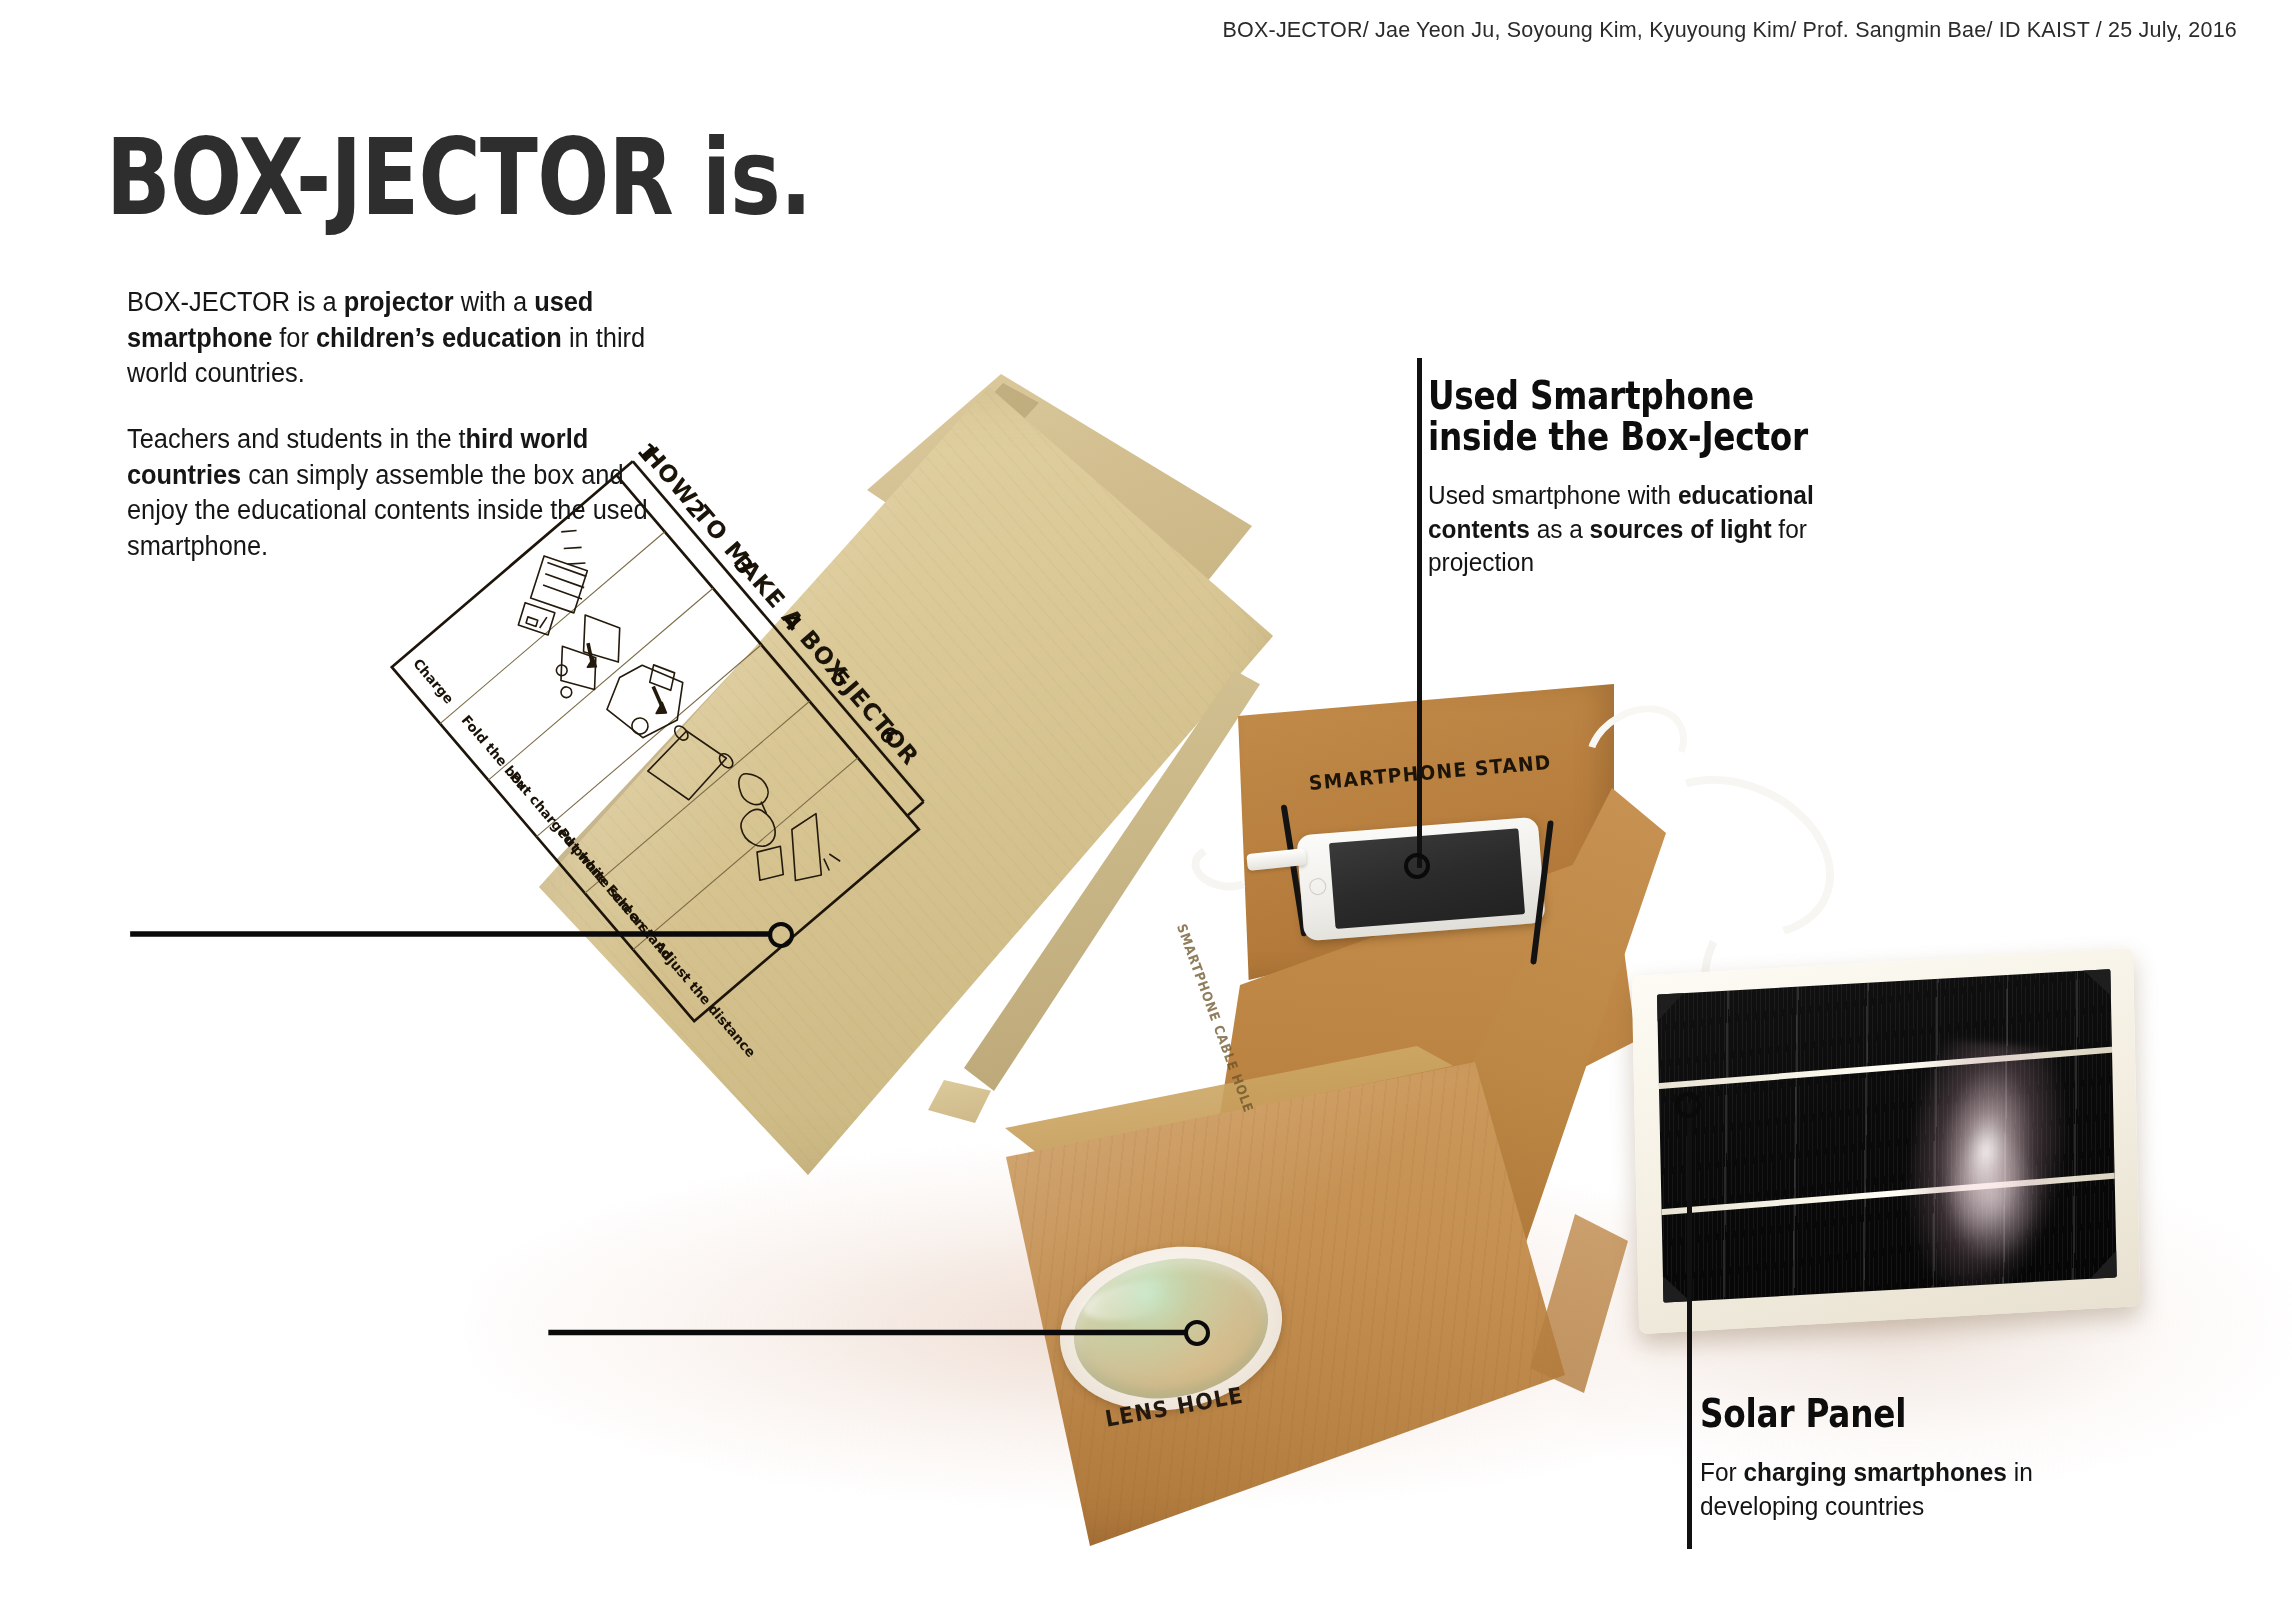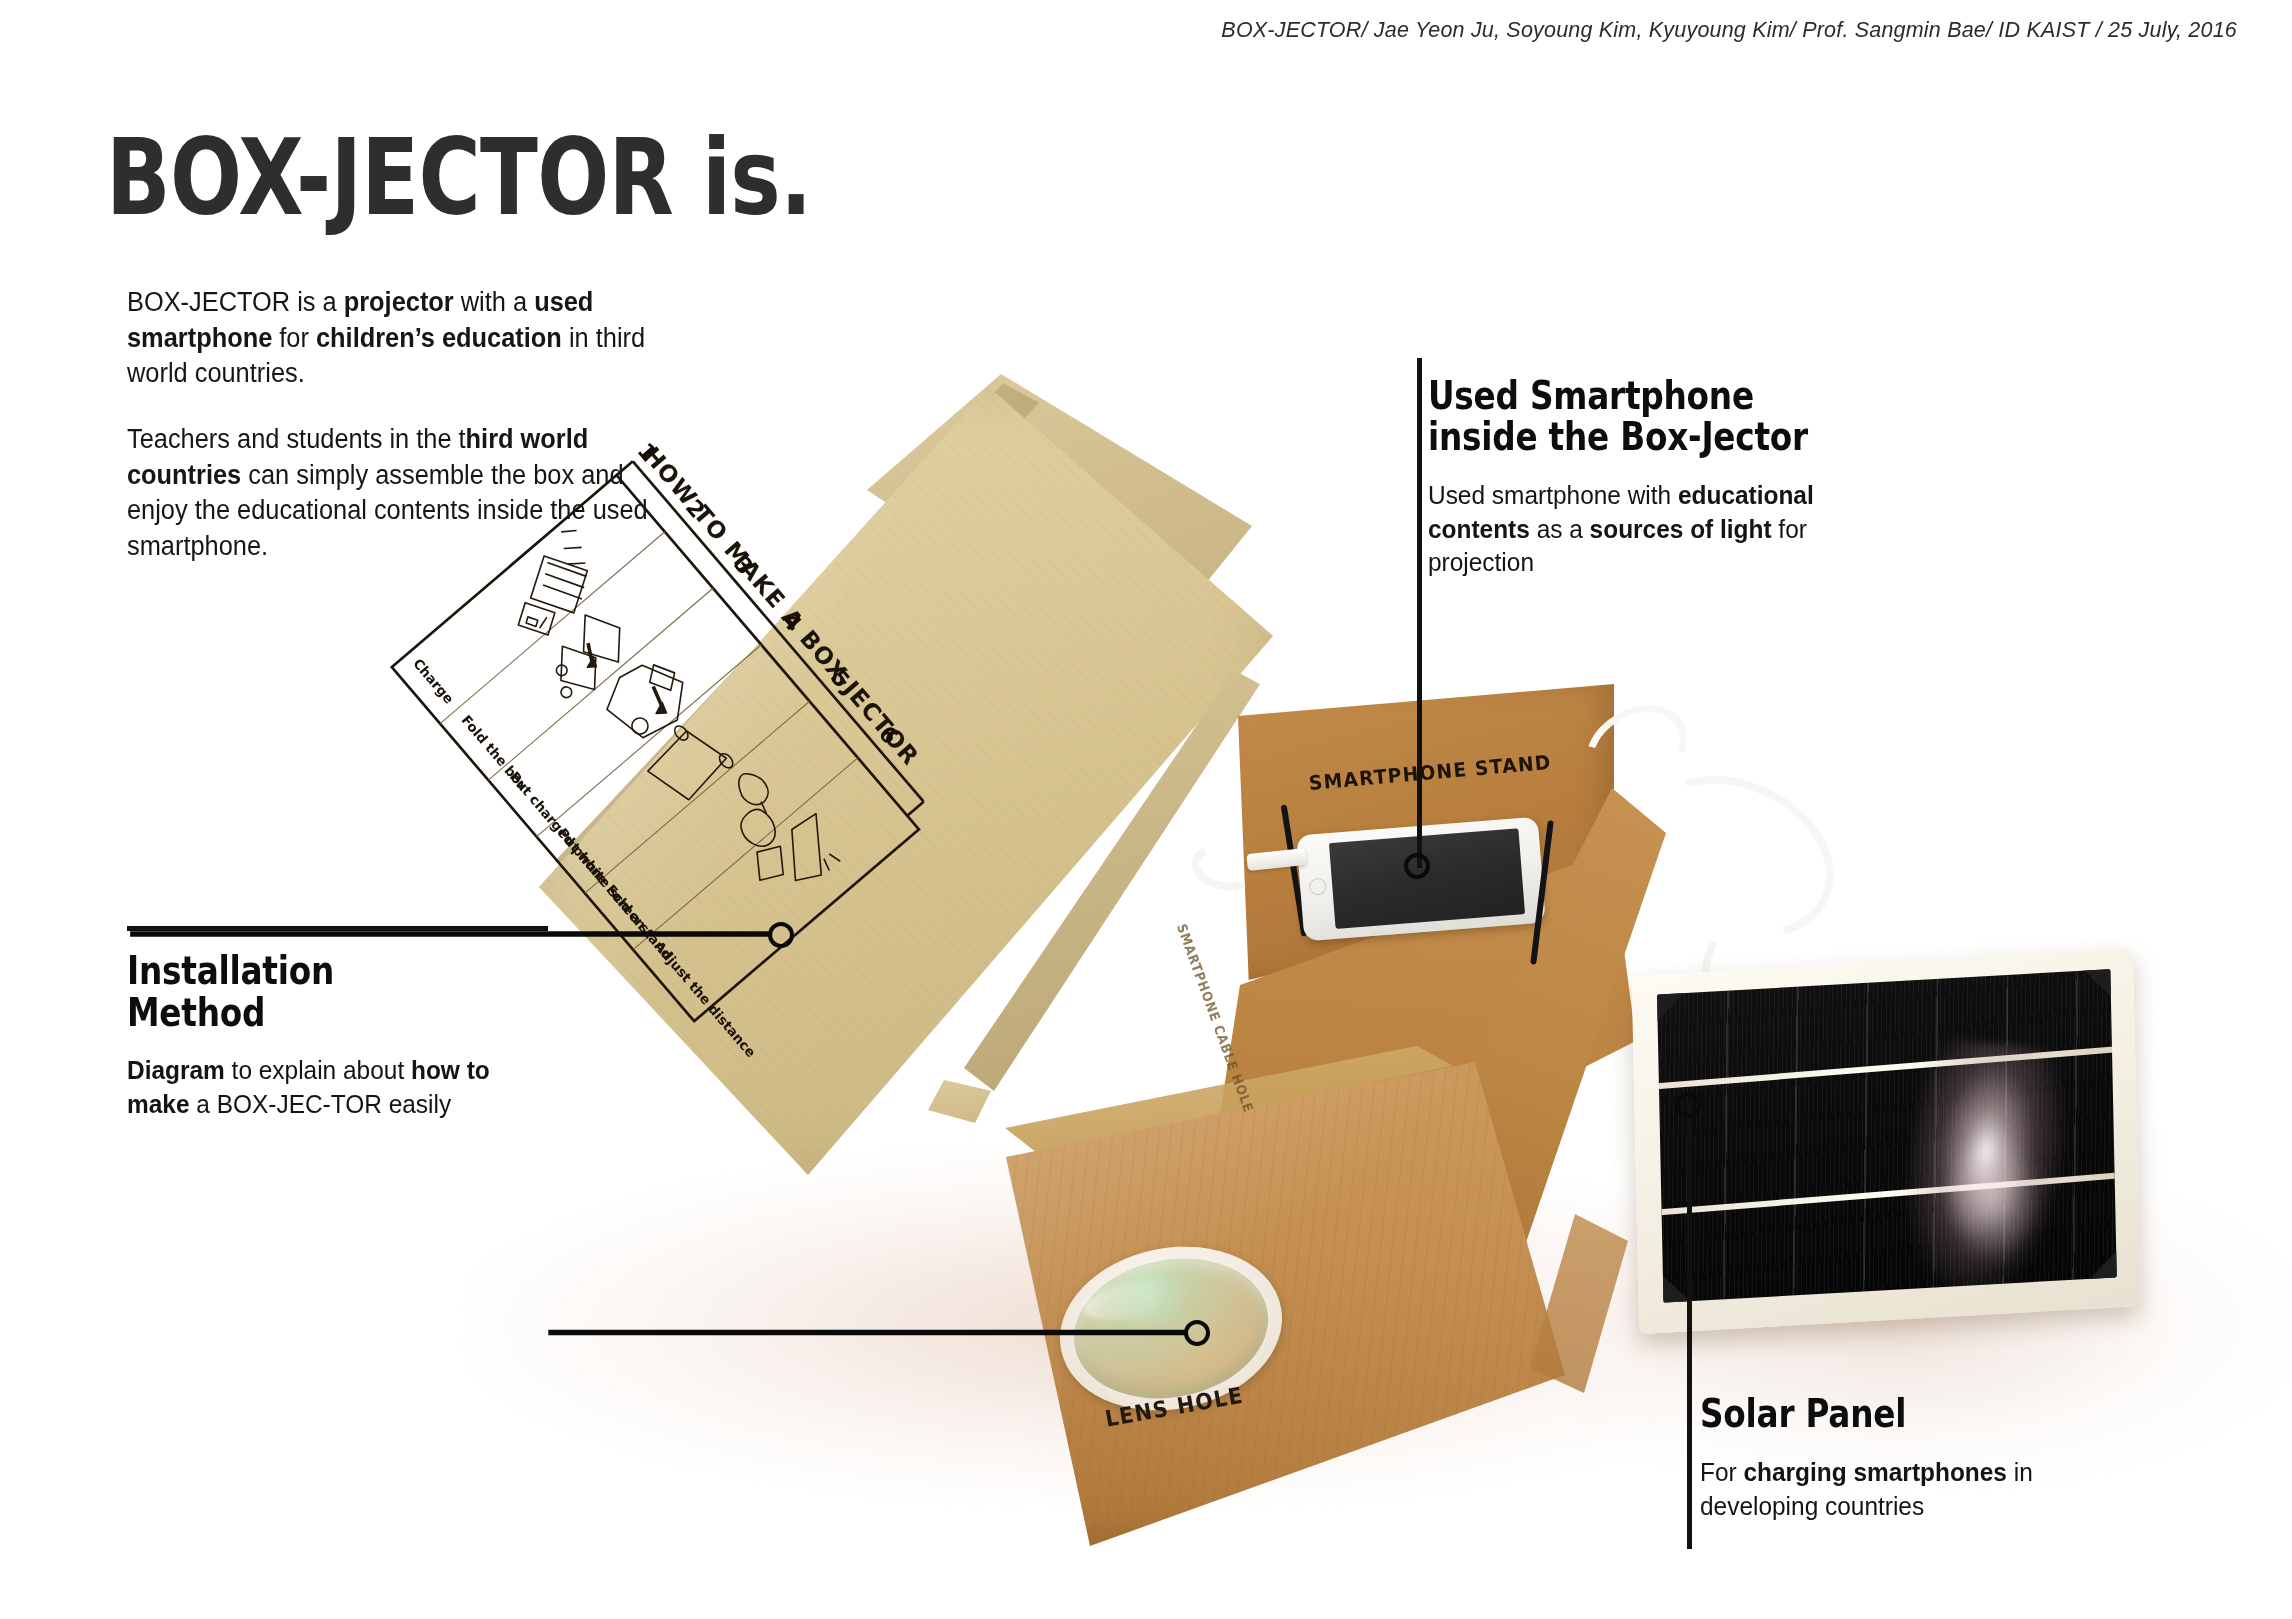--- a/index.html
+++ b/index.html
@@ -31,21 +31,21 @@
     position:absolute; left:1576px; top:1191px;
     width:716px; height:296px;
     background:radial-gradient(ellipse at 45% 45%, rgba(226,205,192,.55) 0%, rgba(247,238,232,.25) 52%, rgba(255,255,255,0) 76%);
     filter:blur(7.2px);
     pointer-events:none;
   }
 
   
   .credit {
     position:absolute; top:18px; right:56px;
-    font-size:21.5px; font-style:italic; font-weight:400;
+    font-size:21.5px; font-weight:400;
     letter-spacing:0.2px; color:#2b2b2b;
     font-family:"Liberation Sans", sans-serif;
     white-space:nowrap;
   }
 
   
   .main-title {
     position:absolute; left:106px; top:125px;
     font-size:106px; line-height:1.0;
     font-weight:bold;
@@ -534,27 +534,20 @@
 
   <div class="intro">
     <p>
       <span>BOX-JECTOR is a </span><b>projector</b><span> with a </span><b>used smartphone</b><span> for </span><b>children’s education</b><span> in third world countries.</span>
     </p>
     <p>
       <span>Teachers and students in the t</span><b>hird world countries</b><span> can simply assemble the box and enjoy the educational contents inside the used smartphone.</span>
     </p>
   </div>
 
-  <div class="callout" id="callout-installation">
-    <div class="rule"></div>
-    <h2>Installation Method</h2>
-    <div class="body">
-      <b>Diagram</b><span> to explain about </span><b>how to make</b><span> a BOX-JEC-TOR easily</span>
-    </div>
-  </div>
   <div class="leader-dot" id="dot-installation"></div>
 
   <div class="leader-dot" id="dot-convexlens"></div>
 
   <div class="vrule" id="vrule-smartphone"></div>
   <div class="callout" id="callout-smartphone">
     <h2>Used Smartphone
 inside the Box-Jector</h2>
     <div class="body">
       <span>Used smartphone with </span><b>educational contents</b><span> as a </span><b>sources of light</b><span> for projection</span>

